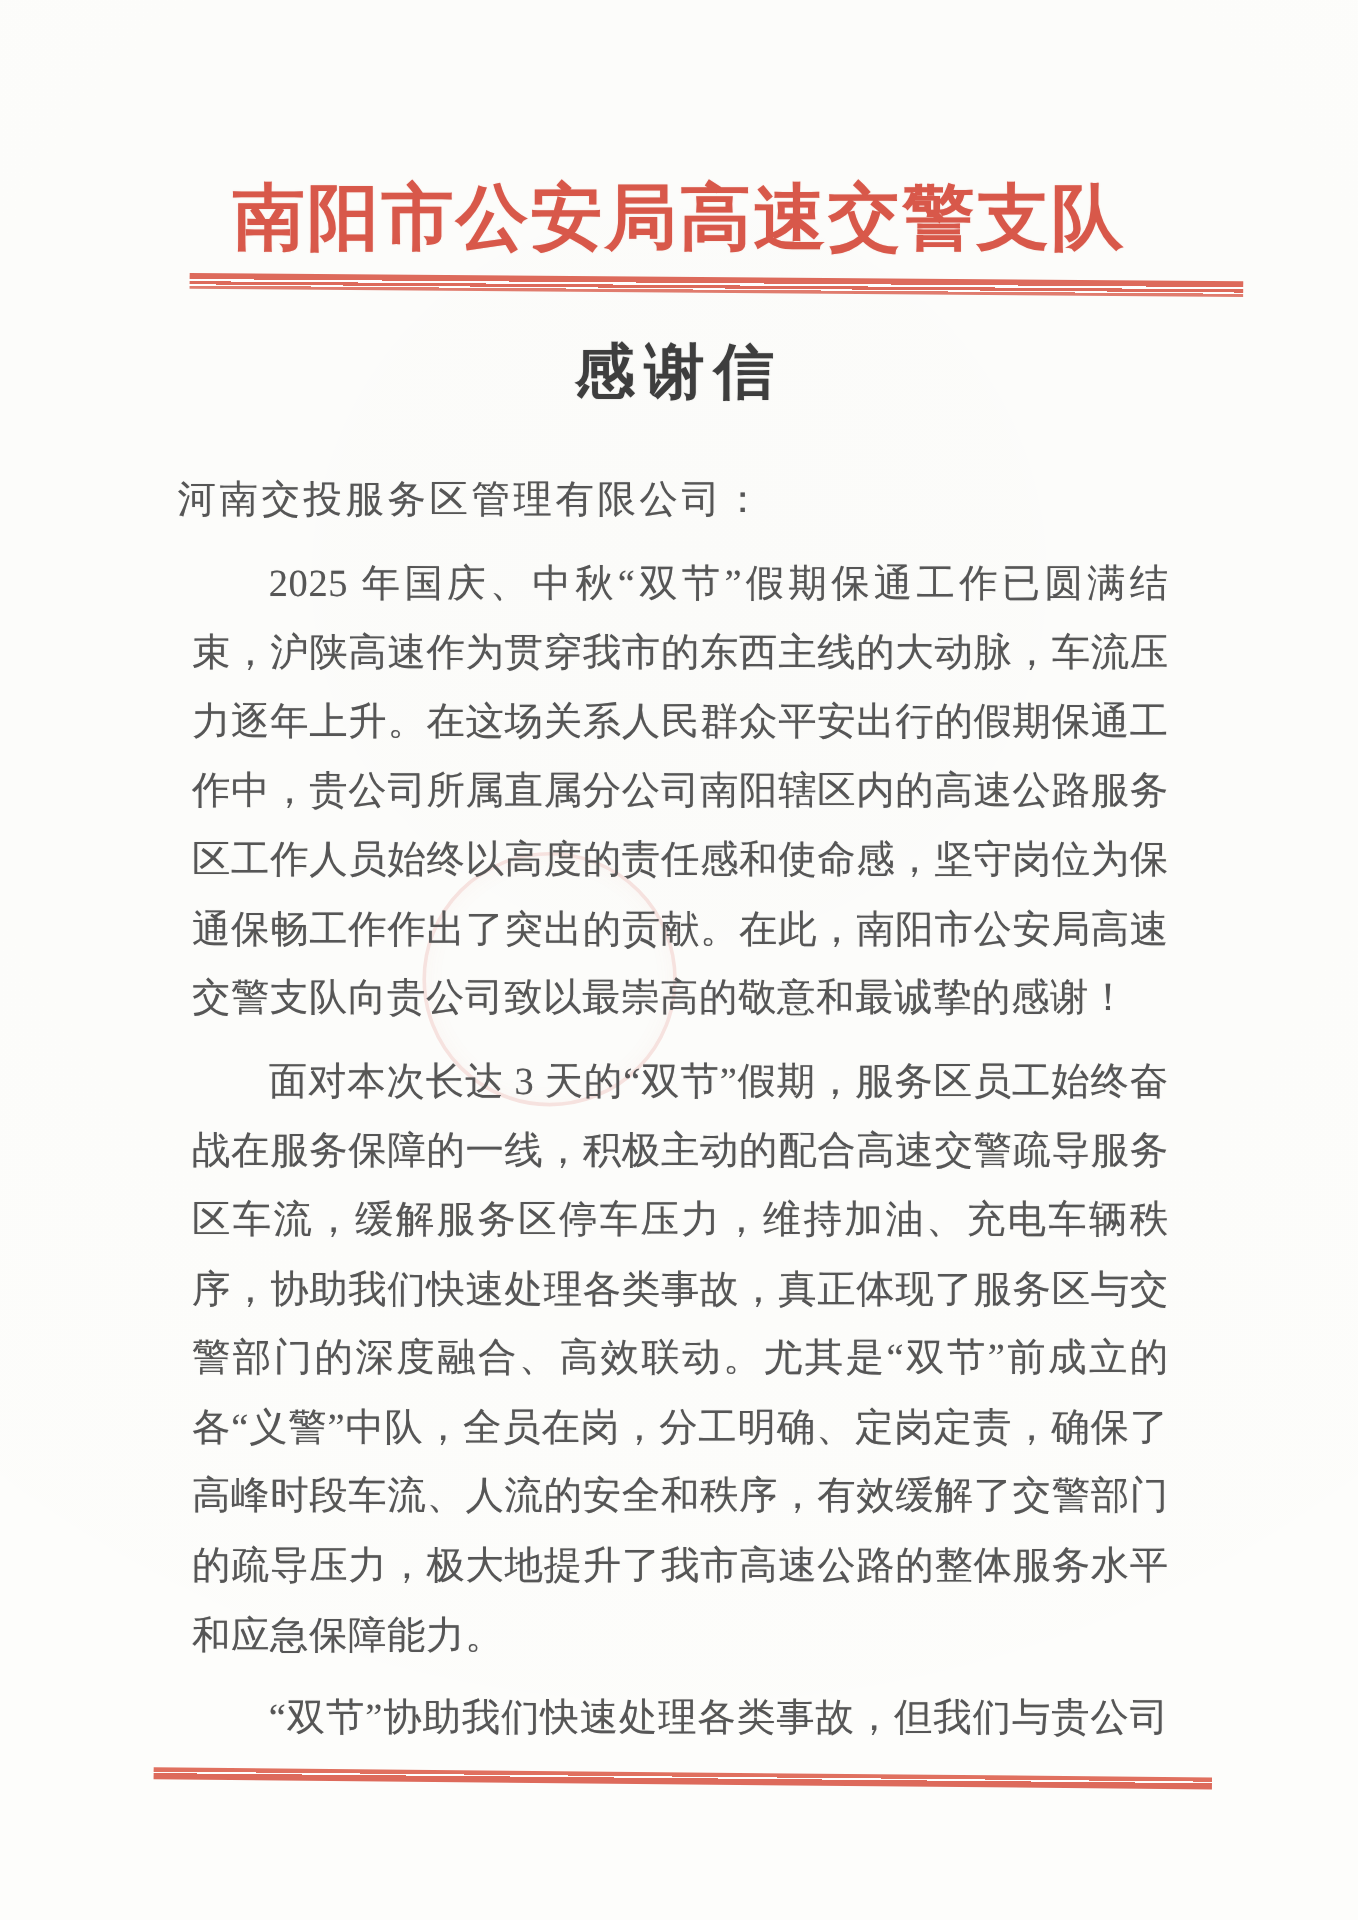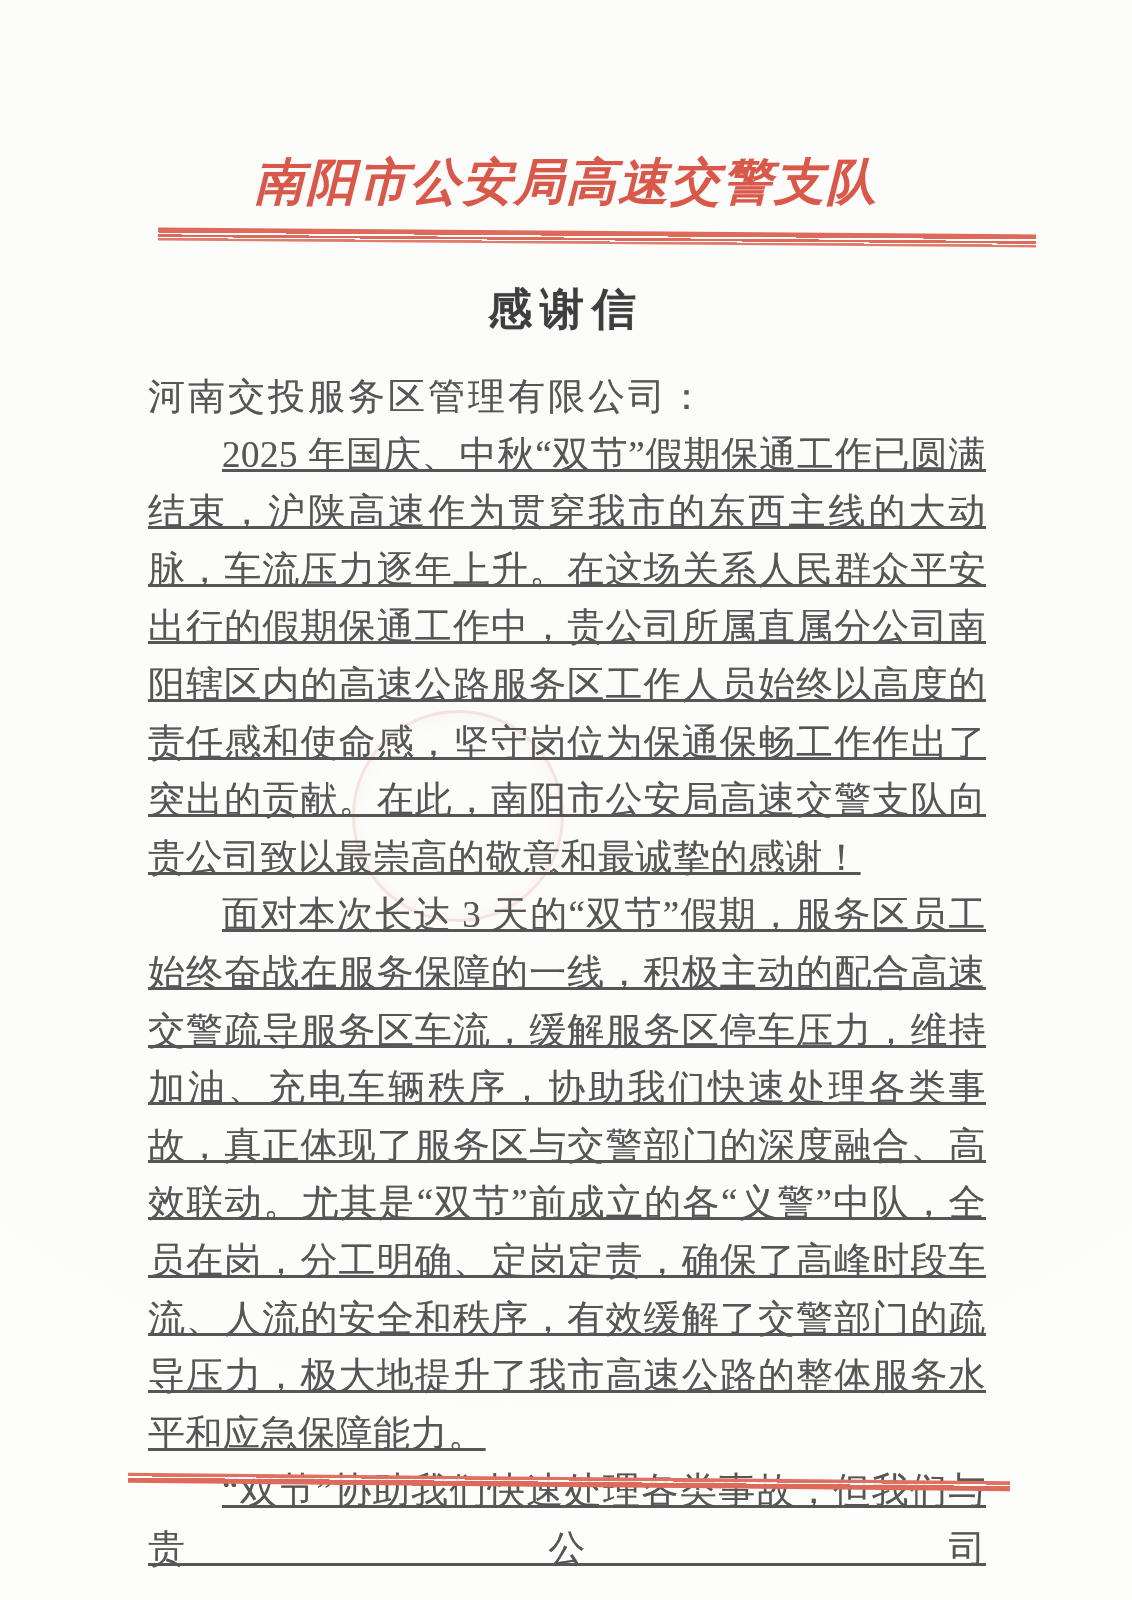--- a/index.html
+++ b/index.html
@@ -26,29 +26,28 @@
   
   .letterhead {
     position: absolute;
     top: 140px;
     left: 0;
     width: 100%;
     text-align: center;
   }
   .agency-title {
     display: inline-block;
-    font-size: 50px;
+    font-size: 60px;
     line-height: 84px;
     font-weight: bold;
     color: #d8584a;
     letter-spacing: 2px;
     font-family: "Liberation Serif", serif;
     text-shadow: 0 0 1px rgba(216,88,74,0.35);
     white-space: nowrap;
-    font-style: italic;
   }
   .rule-double {
     position: absolute;
     top: 231px;
     left: 158px;
     width: 878px;
     height: 13px;
     transform: rotate(0.45deg);
     background: linear-gradient(
       to bottom,
@@ -60,50 +59,49 @@
     );
   }
 
   
   .letter-title {
     position: absolute;
     top: 282px;
     left: 0;
     width: 100%;
     text-align: center;
-    font-size: 44px;
+    font-size: 50px;
     line-height: 56px;
     font-weight: bold;
     letter-spacing: 8px;
     color: #3e3e3e;
     text-shadow: 0 0 1px rgba(60,60,60,0.4);
   }
 
   
   .letter-body {
     position: absolute;
-    top: 368px;
+    top: 388px;
     left: 148px;
     width: 838px;
     color: #565656;
-    font-size: 37px;
+    font-size: 32px;
     line-height: 57.6px;
     text-shadow: 0 0 0.6px rgba(90,90,90,0.45);
   }
   .salutation {
     letter-spacing: 3px;
     margin: 0 0 0 0;
   }
   .letter-body p.para {
-    margin: 0;
+    margin: 12px;
     text-indent: 2em;
     text-align: justify;
     text-justify: inter-character;
     letter-spacing: 0.5px;
-    text-decoration: underline;
   }
   .letter-body p.para.cutoff {
     text-align-last: justify;
   }
 
   
   .stamp-circle {
     position: absolute;
     left: 352px;
     top: 710px;

